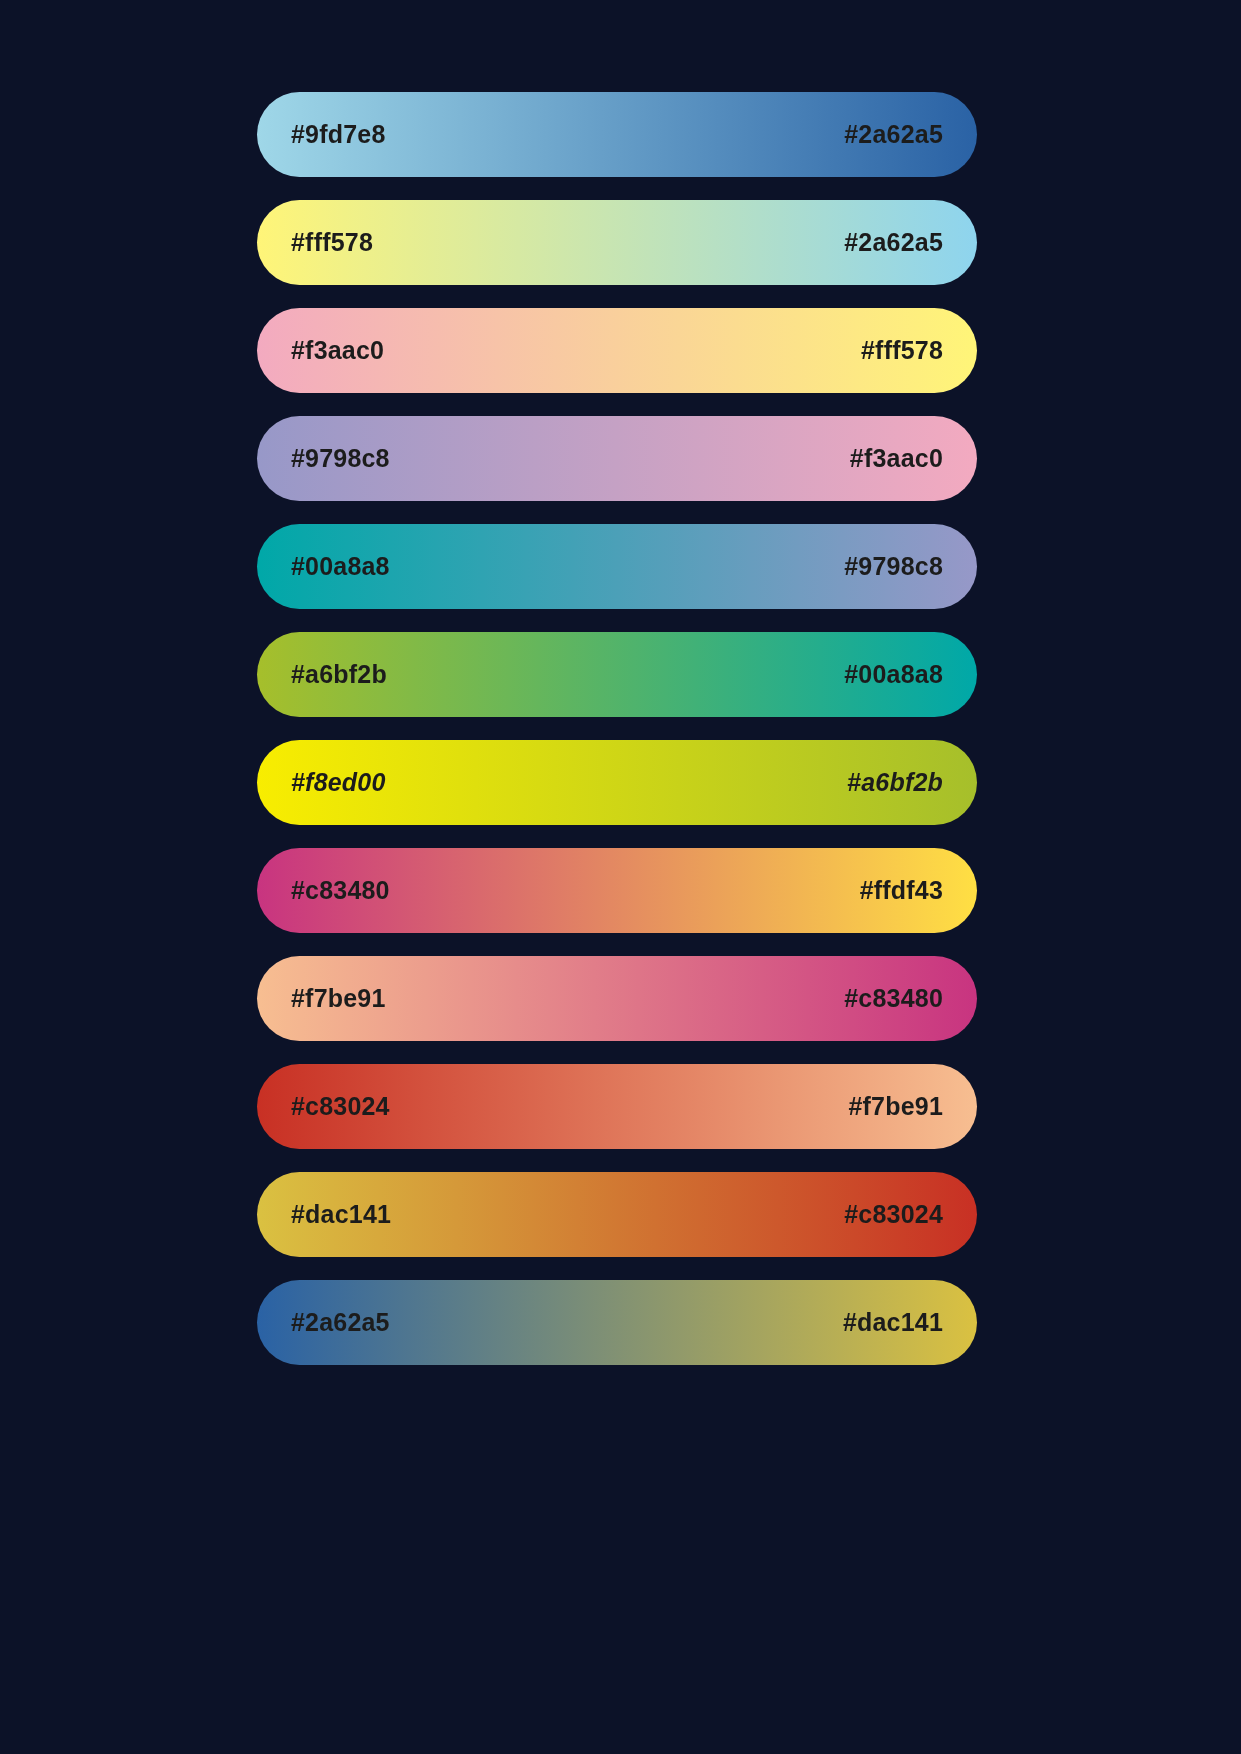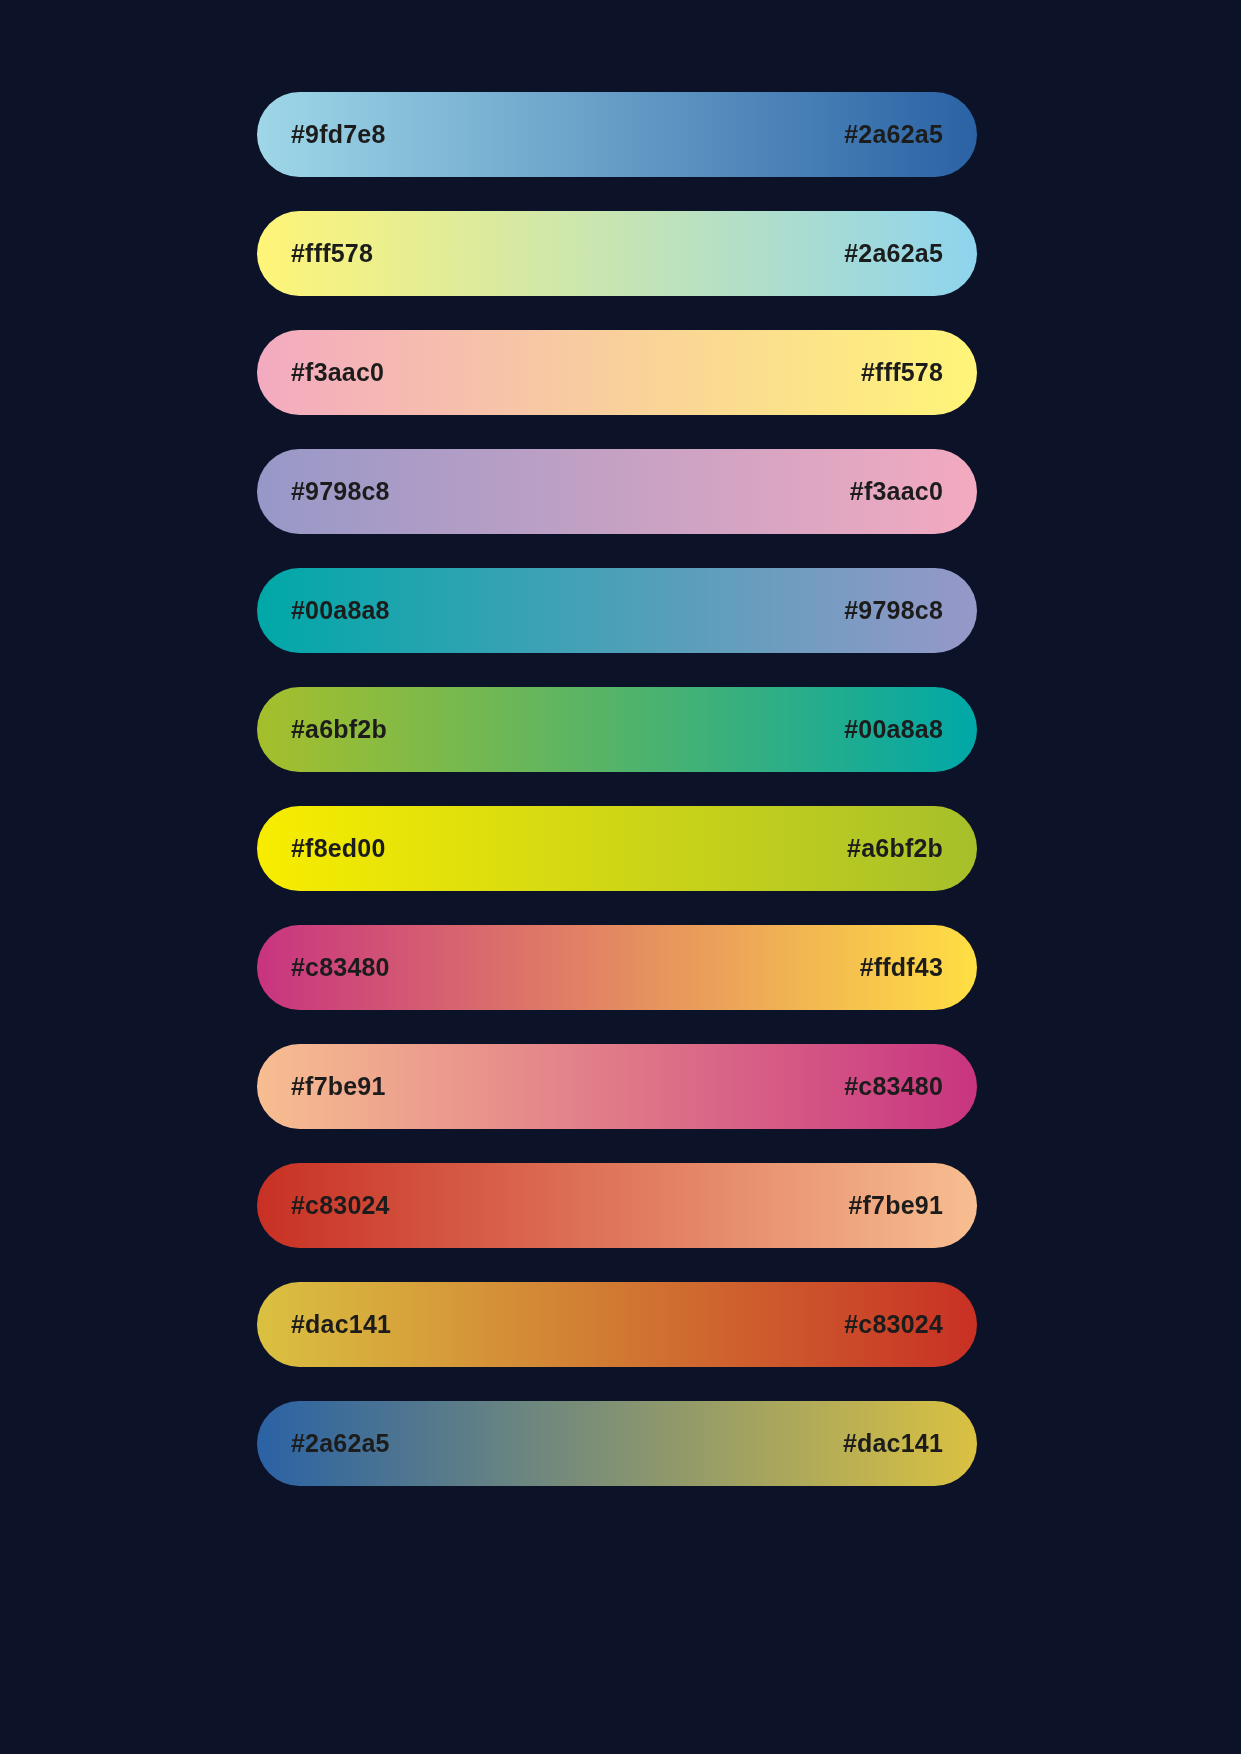--- a/index.html
+++ b/index.html
@@ -17,21 +17,21 @@
 
   #palette-stack {
     position: relative;
     width: 1234px;
     height: 1754px;
     box-sizing: border-box;
     padding-top: 92px;
     display: flex;
     flex-direction: column;
     align-items: center;
-    gap: 34px;
+    gap: 23px;
   }
 
   .gradient-bar {
     position: relative;
     width: 720px;
     height: 85px;
     border-radius: 48px;
     display: flex;
     align-items: center;
     justify-content: space-between;
@@ -79,21 +79,21 @@
       <span class="swatch-label end-label">#f3aac0</span>
     </div>
     <div class="gradient-bar" style="background: linear-gradient(to right, rgb(0, 168, 168) 0%, rgb(151, 152, 200) 100%);">
       <span class="swatch-label start-label">#00a8a8</span>
       <span class="swatch-label end-label">#9798c8</span>
     </div>
     <div class="gradient-bar" style="background: linear-gradient(to right, rgb(166, 191, 43) 0%, rgb(0, 168, 168) 100%);">
       <span class="swatch-label start-label">#a6bf2b</span>
       <span class="swatch-label end-label">#00a8a8</span>
     </div>
-    <div class="gradient-bar" style="background: linear-gradient(to right, rgb(248, 237, 0) 0%, rgb(166, 191, 43) 100%);">
+    <div class="gradient-bar" style="background: linear-gradient(to right, rgb(248, 237, 0) 0%, rgb(166, 191, 43) 100%); font-style: italic;">
       <span class="swatch-label start-label">#f8ed00</span>
       <span class="swatch-label end-label">#a6bf2b</span>
     </div>
     <div class="gradient-bar" style="background: linear-gradient(to right, rgb(200, 52, 128) 0%, rgb(255, 223, 67) 100%);">
       <span class="swatch-label start-label">#c83480</span>
       <span class="swatch-label end-label">#ffdf43</span>
     </div>
     <div class="gradient-bar" style="background: linear-gradient(to right, rgb(247, 190, 145) 0%, rgb(200, 52, 128) 100%);">
       <span class="swatch-label start-label">#f7be91</span>
       <span class="swatch-label end-label">#c83480</span>

